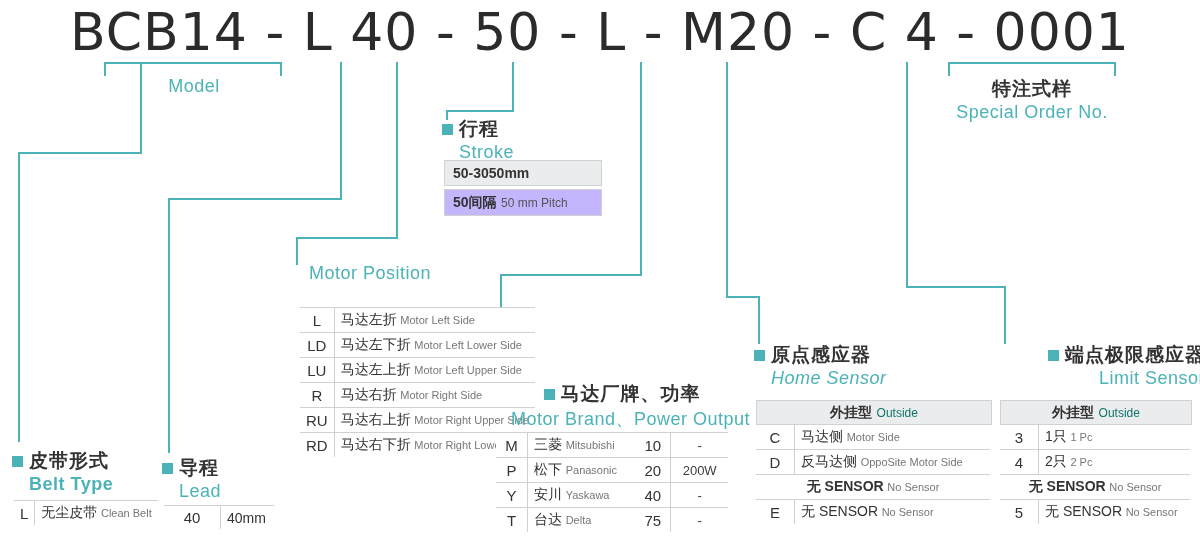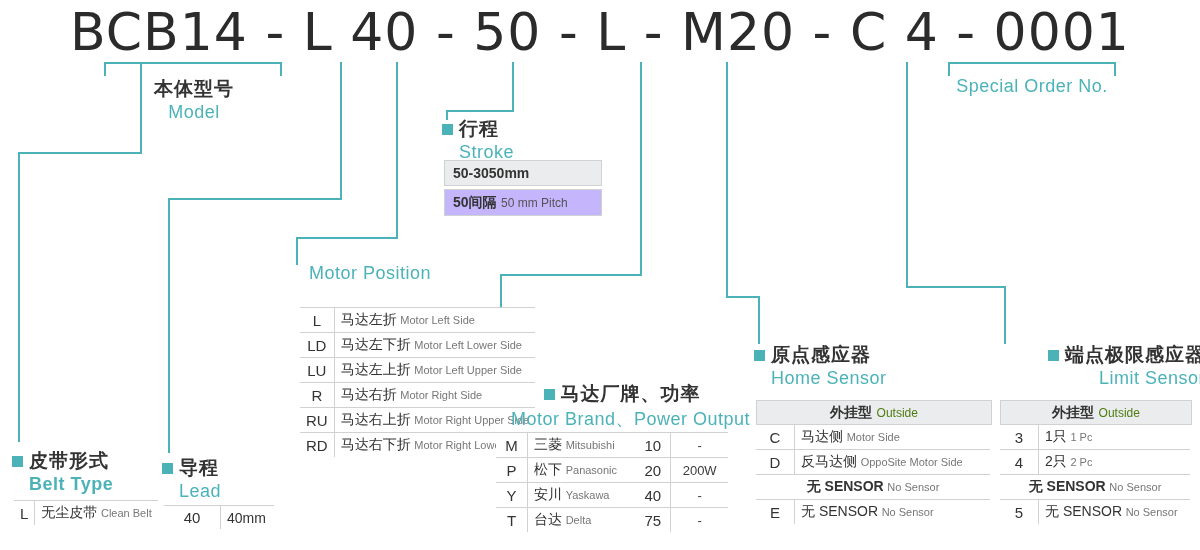--- a/index.html
+++ b/index.html
@@ -35,21 +35,21 @@
   table.t tr:first-child td{border-top:1px solid #cfd2d3;}
   td.k{text-align:center;font-size:15px;color:#333;border-right:1px solid #cfd2d3;white-space:nowrap;}
   td.v{white-space:nowrap;}
   td.v .cn{font-size:14px;color:#333;}
   td.v .en{font-size:11px;color:#777;}
   td.shade{background:#ebeced;}
   td.c{text-align:center;}
 
   .hdrbar{position:absolute;text-align:center;background:#ebeced;border:1px solid #cfd2d3;}
   .hdrbar .cn{font-size:14px;font-weight:bold;color:#333;}
-  .hdrbar .en{font-size:12px;color:#4d7c0f;}
+  .hdrbar .en{font-size:12px;color:#0f766e;}
 
   .stroke-box{position:absolute;background:#ebeced;border:1px solid #cfd2d3;padding:3px 8px;}
   .stroke-box .cn{font-size:14px;font-weight:bold;color:#333;}
   .stroke-box .en{font-size:12px;color:#555;}
 </style>
 </head>
 <body>
 
 <div class="code">BCB14 - L 40 - 50 - L - M20 - C 4 - 0001</div>
 
@@ -84,25 +84,25 @@
 
 <div class="line vl" style="left:906px;top:62px;height:224px;"></div>
 <div class="line hl" style="left:906px;top:286px;width:100px;"></div>
 <div class="line vl" style="left:1004px;top:286px;height:58px;"></div>
 
 <div class="line vl" style="left:948px;top:62px;height:14px;"></div>
 <div class="line hl" style="left:948px;top:62px;width:168px;"></div>
 <div class="line vl" style="left:1114px;top:62px;height:14px;"></div>
 
 <div class="hdr center" style="left:110px;top:76px;width:168px;">
-  <div class="cn">本体型号</div>
   <div class="en">Model</div>
 </div>
 
 <div class="hdr center" style="left:946px;top:76px;width:172px;">
+  <div class="cn">特注式样</div>
   <div class="en">Special Order No.</div>
 </div>
 
 <div class="hdr" style="left:442px;top:116px;">
   <div class="cn"><span class="sq"></span><span>行程</span></div>
   <div class="en" style="margin-left:17px;">Stroke</div>
 </div>
 <div class="stroke-box" style="left:444px;top:160px;width:140px;">
   <span class="cn">50-3050mm</span>
 </div>
@@ -197,21 +197,21 @@
         <td class="k" style="width:26px">T</td>
         <td class="v" style="width:108px"><span class="cn">台达</span> <span class="en">Delta</span></td>
         <td class="k" style="width:30px">75</td>
         <td class="c" style="width:56px;border-left:1px solid #cfd2d3"><span class="cn">-</span></td>
       </tr>
     </tbody>
   </table>
 
 <div class="hdr" style="left:754px;top:342px;">
   <div class="cn"><span class="sq"></span><span>原点感应器</span></div>
-  <div class="en" style="margin-left:17px;">Home Sensor</div>
+  <div class="en" style="margin-left:17px;font-style:italic;">Home Sensor</div>
 </div>
 <div class="hdrbar" style="left:756px;top:400px;width:234px;padding:2px 0;">
   <span class="cn">外挂型</span>
   <span class="en">Outside</span>
 </div>
 <table class="t" id="tbl-home-sensor" style="left:756px;top:424px;width:234px;">
     <tbody>
       <tr>
         <td class="k" style="width:26px">C</td>
         <td class="v"><span class="cn">马达侧</span> <span class="en">Motor Side</span></td>

